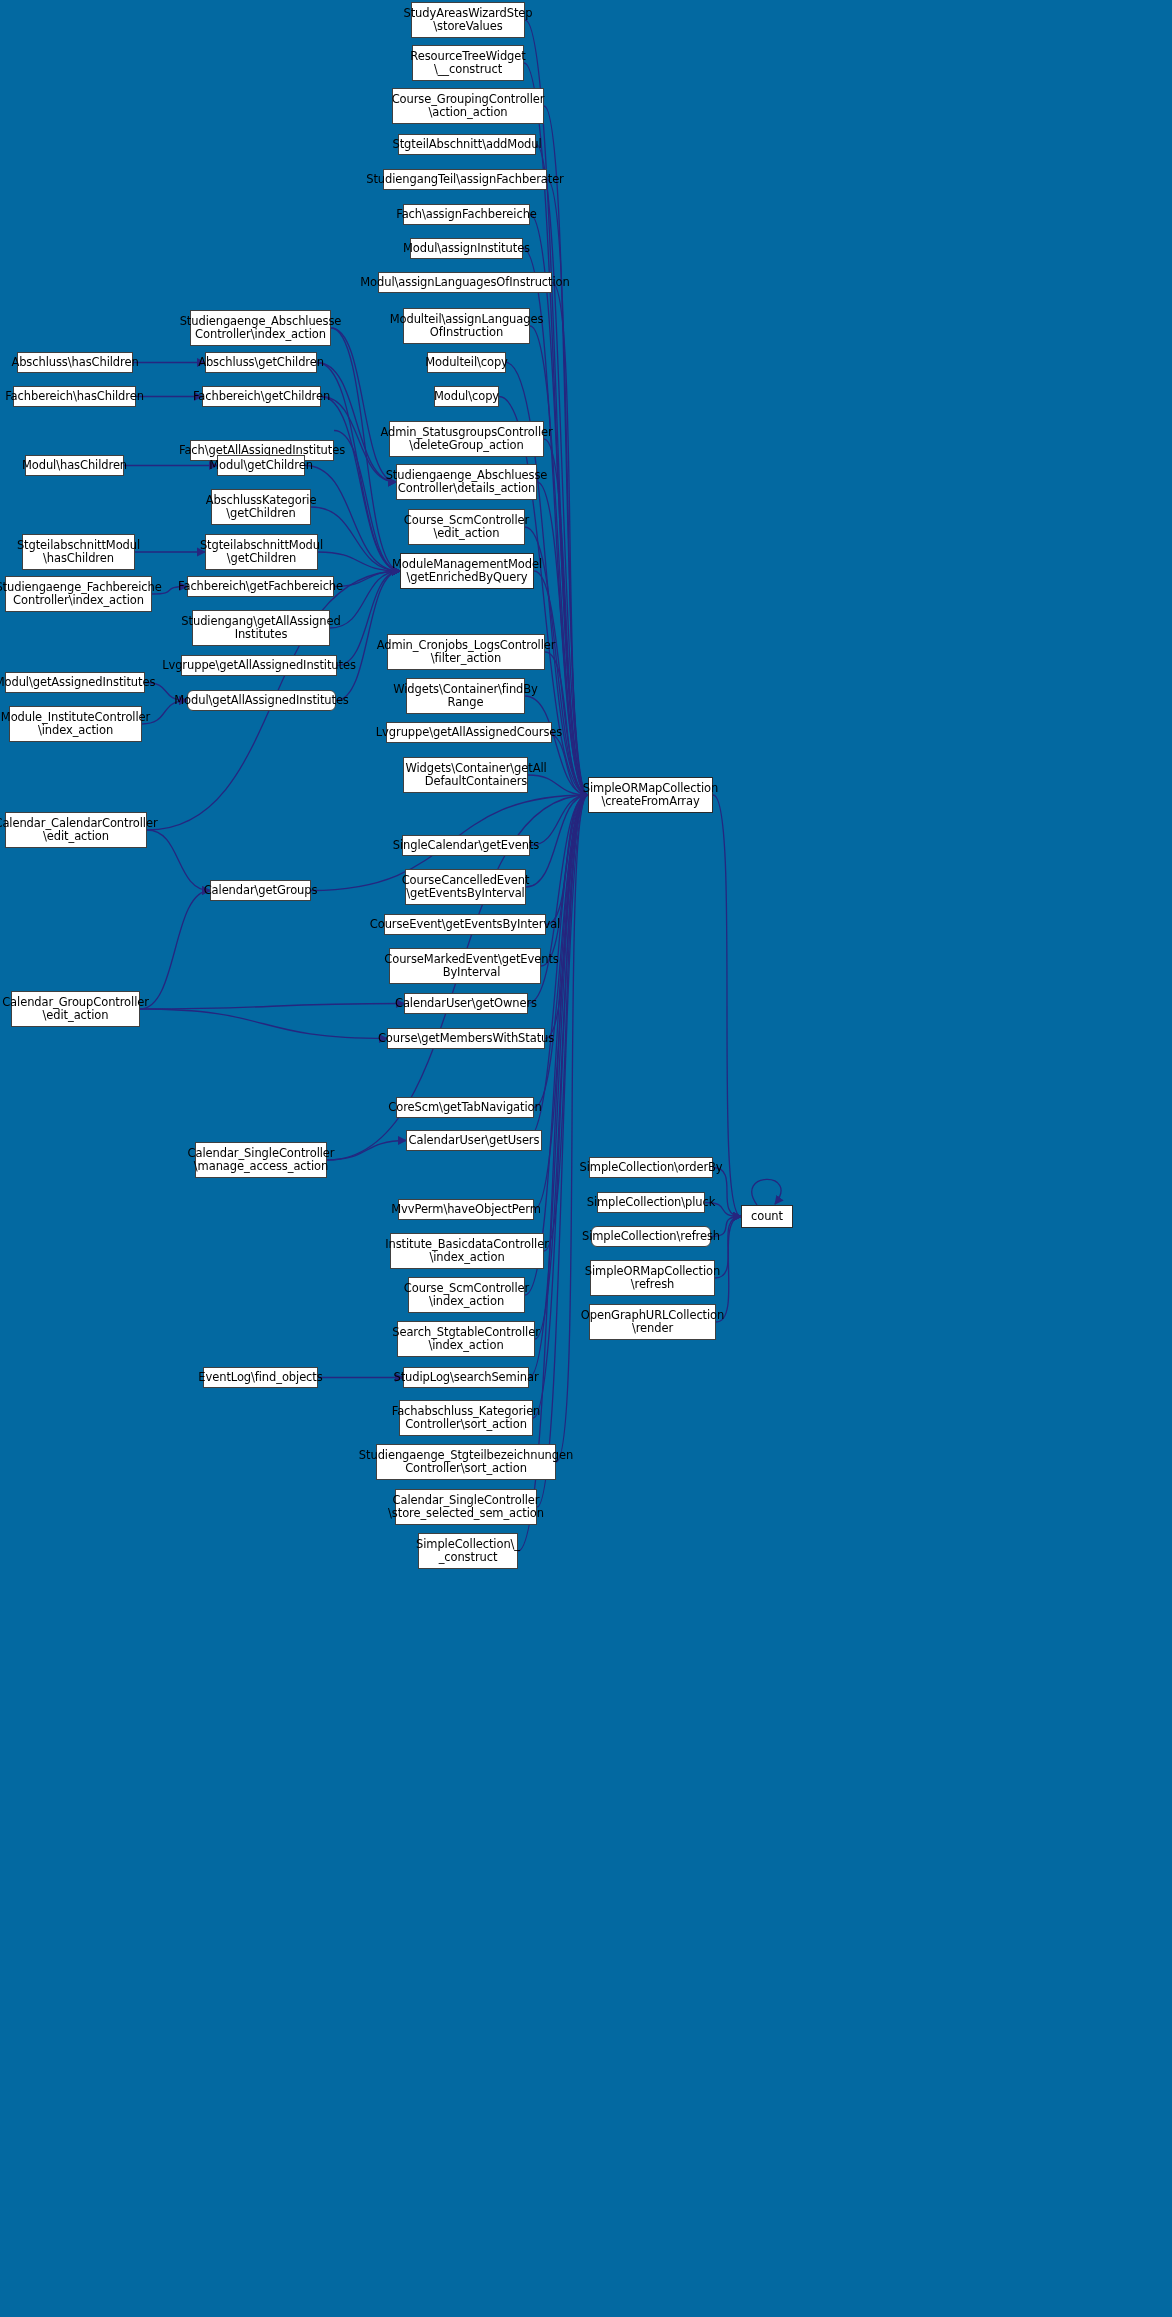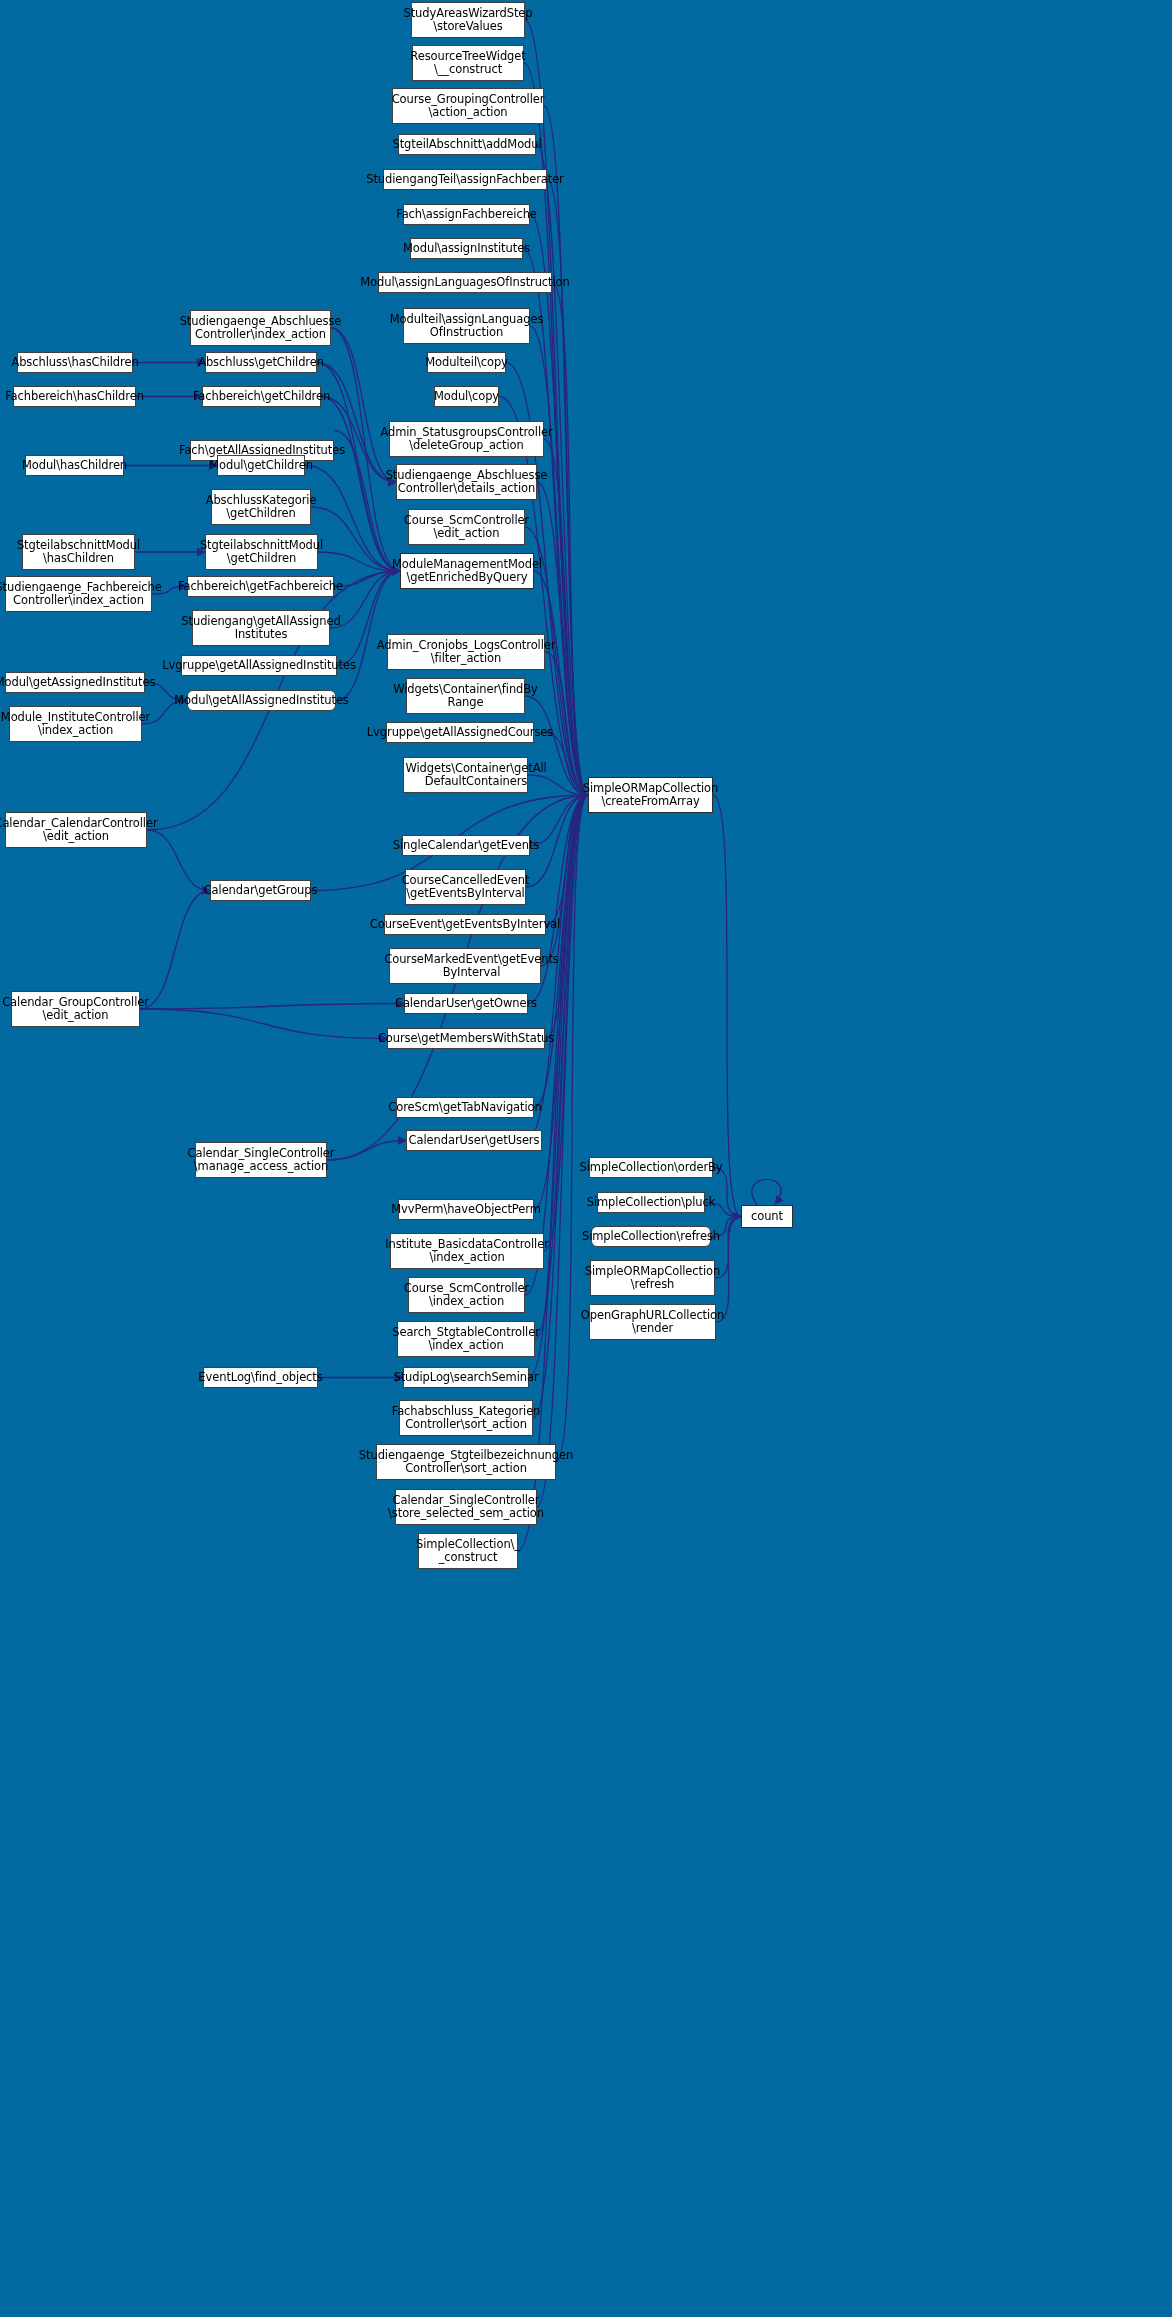--- a/index.html
+++ b/index.html
@@ -131,21 +131,21 @@
       <div class="node" style="left: 396px; top: 464px; width: 141px; height: 36px;">Studiengaenge_Abschluesse
 Controller\details_action</div>
       <div class="node" style="left: 408px; top: 509px; width: 117px; height: 36px;">Course_ScmController
 \edit_action</div>
       <div class="node hub" style="left: 400px; top: 553px; width: 134px; height: 36px;">ModuleManagementModel
 \getEnrichedByQuery</div>
       <div class="node" style="left: 387px; top: 634px; width: 158px; height: 36px;">Admin_Cronjobs_LogsController
 \filter_action</div>
       <div class="node" style="left: 406px; top: 678px; width: 119px; height: 36px;">Widgets\Container\findBy
 Range</div>
-      <div class="node" style="left: 386px; top: 722px; width: 148px; height: 21px;">Lvgruppe\getAllAssignedCourses</div>
+      <div class="node" style="left: 386px; top: 722px; width: 166px; height: 21px;">Lvgruppe\getAllAssignedCourses</div>
       <div class="node" style="left: 403px; top: 757px; width: 125px; height: 36px; padding-left: 24px;">Widgets\Container\getAll
 DefaultContainers</div>
       <div class="node" style="left: 402px; top: 835px; width: 128px; height: 21px;">SingleCalendar\getEvents</div>
       <div class="node" style="left: 405px; top: 869px; width: 121px; height: 36px;">CourseCancelledEvent
 \getEventsByInterval</div>
       <div class="node" style="left: 384px; top: 914px; width: 162px; height: 21px;">CourseEvent\getEventsByInterval</div>
       <div class="node" style="left: 389px; top: 948px; width: 152px; height: 36px; padding-left: 16px;">CourseMarkedEvent\getEvents
 ByInterval</div>
       <div class="node" style="left: 404px; top: 993px; width: 124px; height: 21px;">CalendarUser\getOwners</div>
       <div class="node" style="left: 387px; top: 1028px; width: 158px; height: 21px;">Course\getMembersWithStatus</div>

